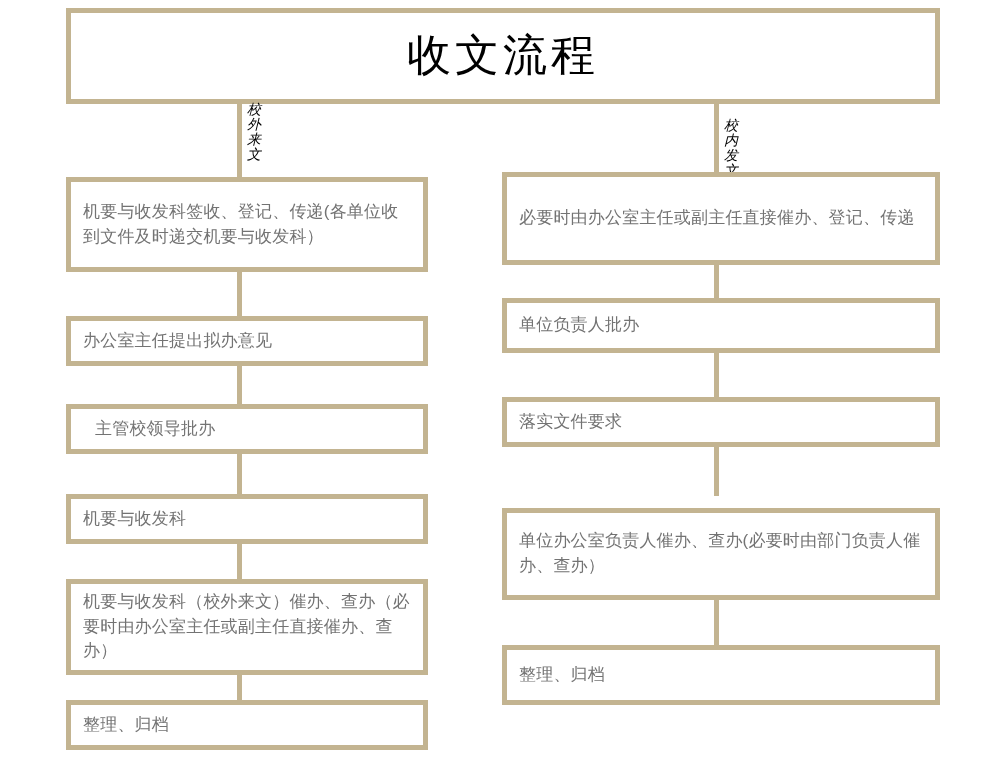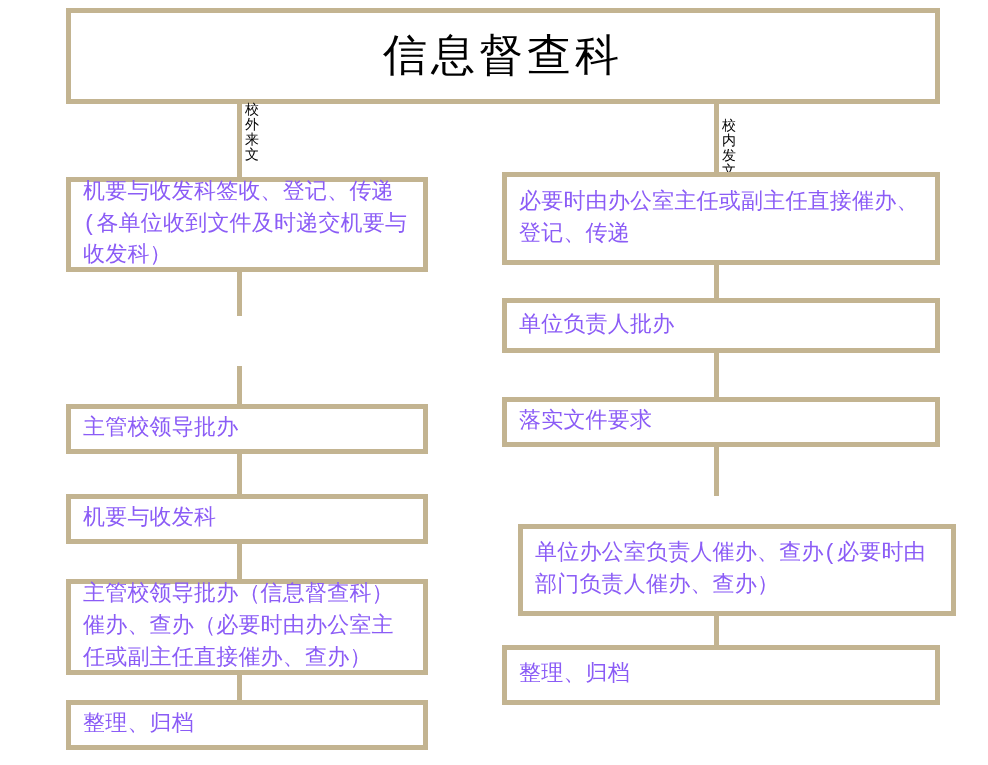--- a/index.html
+++ b/index.html
@@ -26,26 +26,26 @@
     box-sizing: border-box;
     background: #ffffff;
     border: 5px solid #c3b491;
     display: flex;
     align-items: center;
   }
   .node .node-text {
     display: block;
     width: 100%;
     padding: 0 12px;
-    font-size: 22px;
+    font-size: 17px;
     line-height: 1.42;
-    color: #8b5cf6;
+    color: #737373;
     letter-spacing: 0.2px;
     white-space: pre-wrap;
-    font-family: Liberation Mono, monospace;
+    font-family: Liberation Sans, sans-serif;
   }
   .node.multiline .node-text { line-height: 1.45; }
 
   
   #title-box {
     position: absolute;
     left: 66px;
     top: 8px;
     width: 874px;
     height: 96px;
@@ -71,32 +71,33 @@
     background: #c3b491;
   }
 
   
   .branch-label {
     position: absolute;
     font-size: 14px;
     line-height: 1.07;
     color: #000000;
     width: 16px;
-    text-align: left;
+    text-align: right;
     word-break: break-all;
     font-family: "Liberation Serif", "DejaVu Serif", serif;
+    font-style: italic;
   }
 </style>
 </head>
 <body>
 
 <div id="canvas">
 
   <div id="title-box">
-    <span class="title-text">信息督查科</span>
+    <span class="title-text">收文流程</span>
   </div>
 
   <div class="connector" style="left:237px; top:103px; height:74px;"></div>
   <div class="connector" style="left:237px; top:272px; height:44px;"></div>
   <div class="connector" style="left:237px; top:366px; height:38px;"></div>
   <div class="connector" style="left:237px; top:454px; height:40px;"></div>
   <div class="connector" style="left:237px; top:544px; height:35px;"></div>
   <div class="connector" style="left:237px; top:675px; height:25px;"></div>
 
   <div class="connector" style="left:714px; top:103px; height:69px;"></div>
@@ -105,50 +106,53 @@
   <div class="connector" style="left:714px; top:447px; height:49px;"></div>
   <div class="connector" style="left:714px; top:588px; height:57px;"></div>
 
   <div class="branch-label" style="left:245px; top:103px;">校外来文</div>
   <div class="branch-label" style="left:722px; top:103px;margin-top:16px;">校内发文</div>
 
   <div class="node multiline" style="left:66px; top:177px; width:362px; height:95px;">
     <span class="node-text">机要与收发科签收、登记、传递(各单位收到文件及时递交机要与收发科）</span>
   </div>
 
+  <div class="node" style="left:66px; top:316px; width:362px; height:50px;">
+    <span class="node-text">办公室主任提出拟办意见</span>
+  </div>
 
-  <div class="node" style="left:66px; top:404px; width:362px; height:50px;">
+  <div class="node" style="left:66px; top:404px; width:362px; height:50px;padding-left:12px;">
     <span class="node-text">主管校领导批办</span>
   </div>
 
   <div class="node" style="left:66px; top:494px; width:362px; height:50px;">
     <span class="node-text">机要与收发科</span>
   </div>
 
   <div class="node multiline" style="left:66px; top:579px; width:362px; height:96px;">
-    <span class="node-text">主管校领导批办（信息督查科）催办、查办（必要时由办公室主任或副主任直接催办、查办）</span>
+    <span class="node-text">机要与收发科（校外来文）催办、查办（必要时由办公室主任或副主任直接催办、查办）</span>
   </div>
 
   <div class="node" style="left:66px; top:700px; width:362px; height:50px;">
     <span class="node-text">整理、归档</span>
   </div>
 
   <div class="node multiline" style="left:502px; top:172px; width:438px; height:93px;">
     <span class="node-text">必要时由办公室主任或副主任直接催办、登记、传递</span>
   </div>
 
   <div class="node" style="left:502px; top:298px; width:438px; height:55px;">
     <span class="node-text">单位负责人批办</span>
   </div>
 
   <div class="node" style="left:502px; top:397px; width:438px; height:50px;">
     <span class="node-text">落实文件要求</span>
   </div>
 
-  <div class="node multiline" style="left:502px; top:524px; width:438px; height:92px;margin-left:16px;">
+  <div class="node multiline" style="left:502px; top:508px; width:438px; height:92px;">
     <span class="node-text">单位办公室负责人催办、查办(必要时由部门负责人催办、查办）</span>
   </div>
 
   <div class="node" style="left:502px; top:645px; width:438px; height:60px;">
     <span class="node-text">整理、归档</span>
   </div>
 
 </div>
 
 </body></html>

